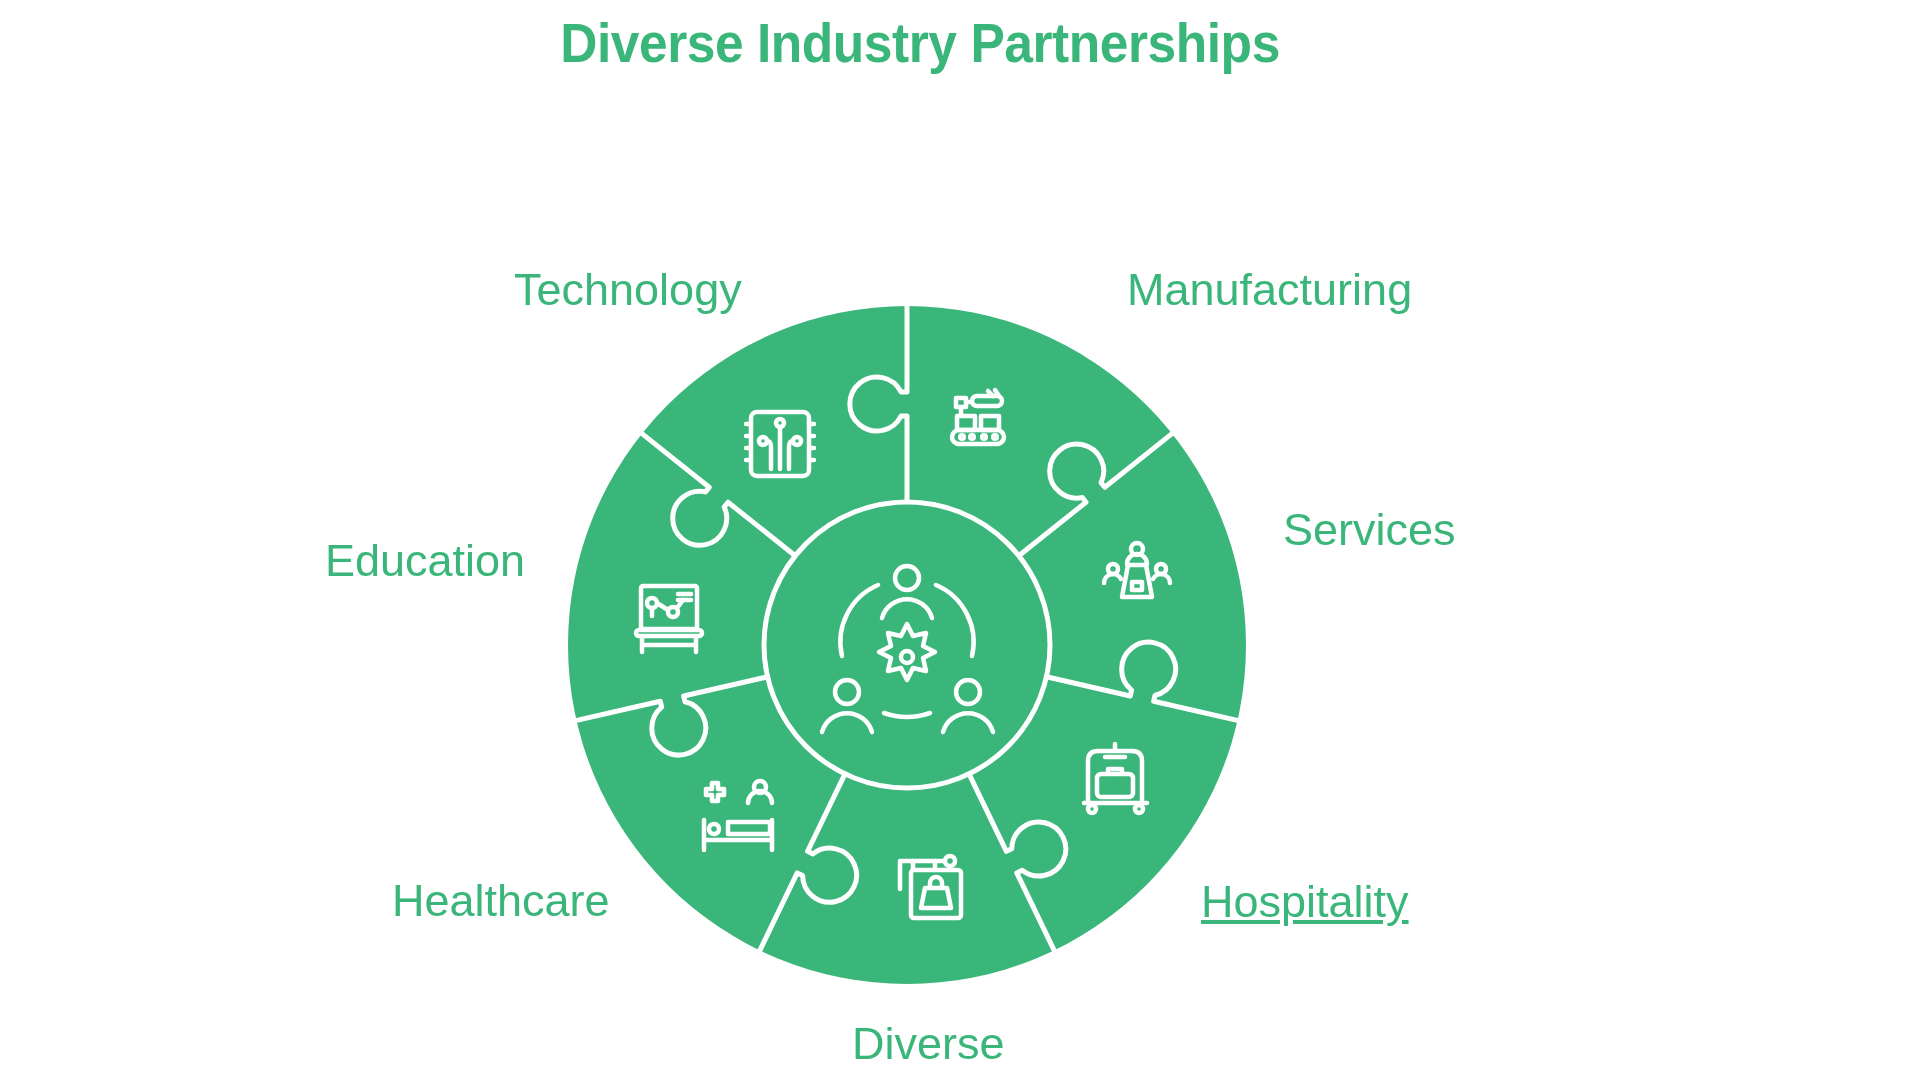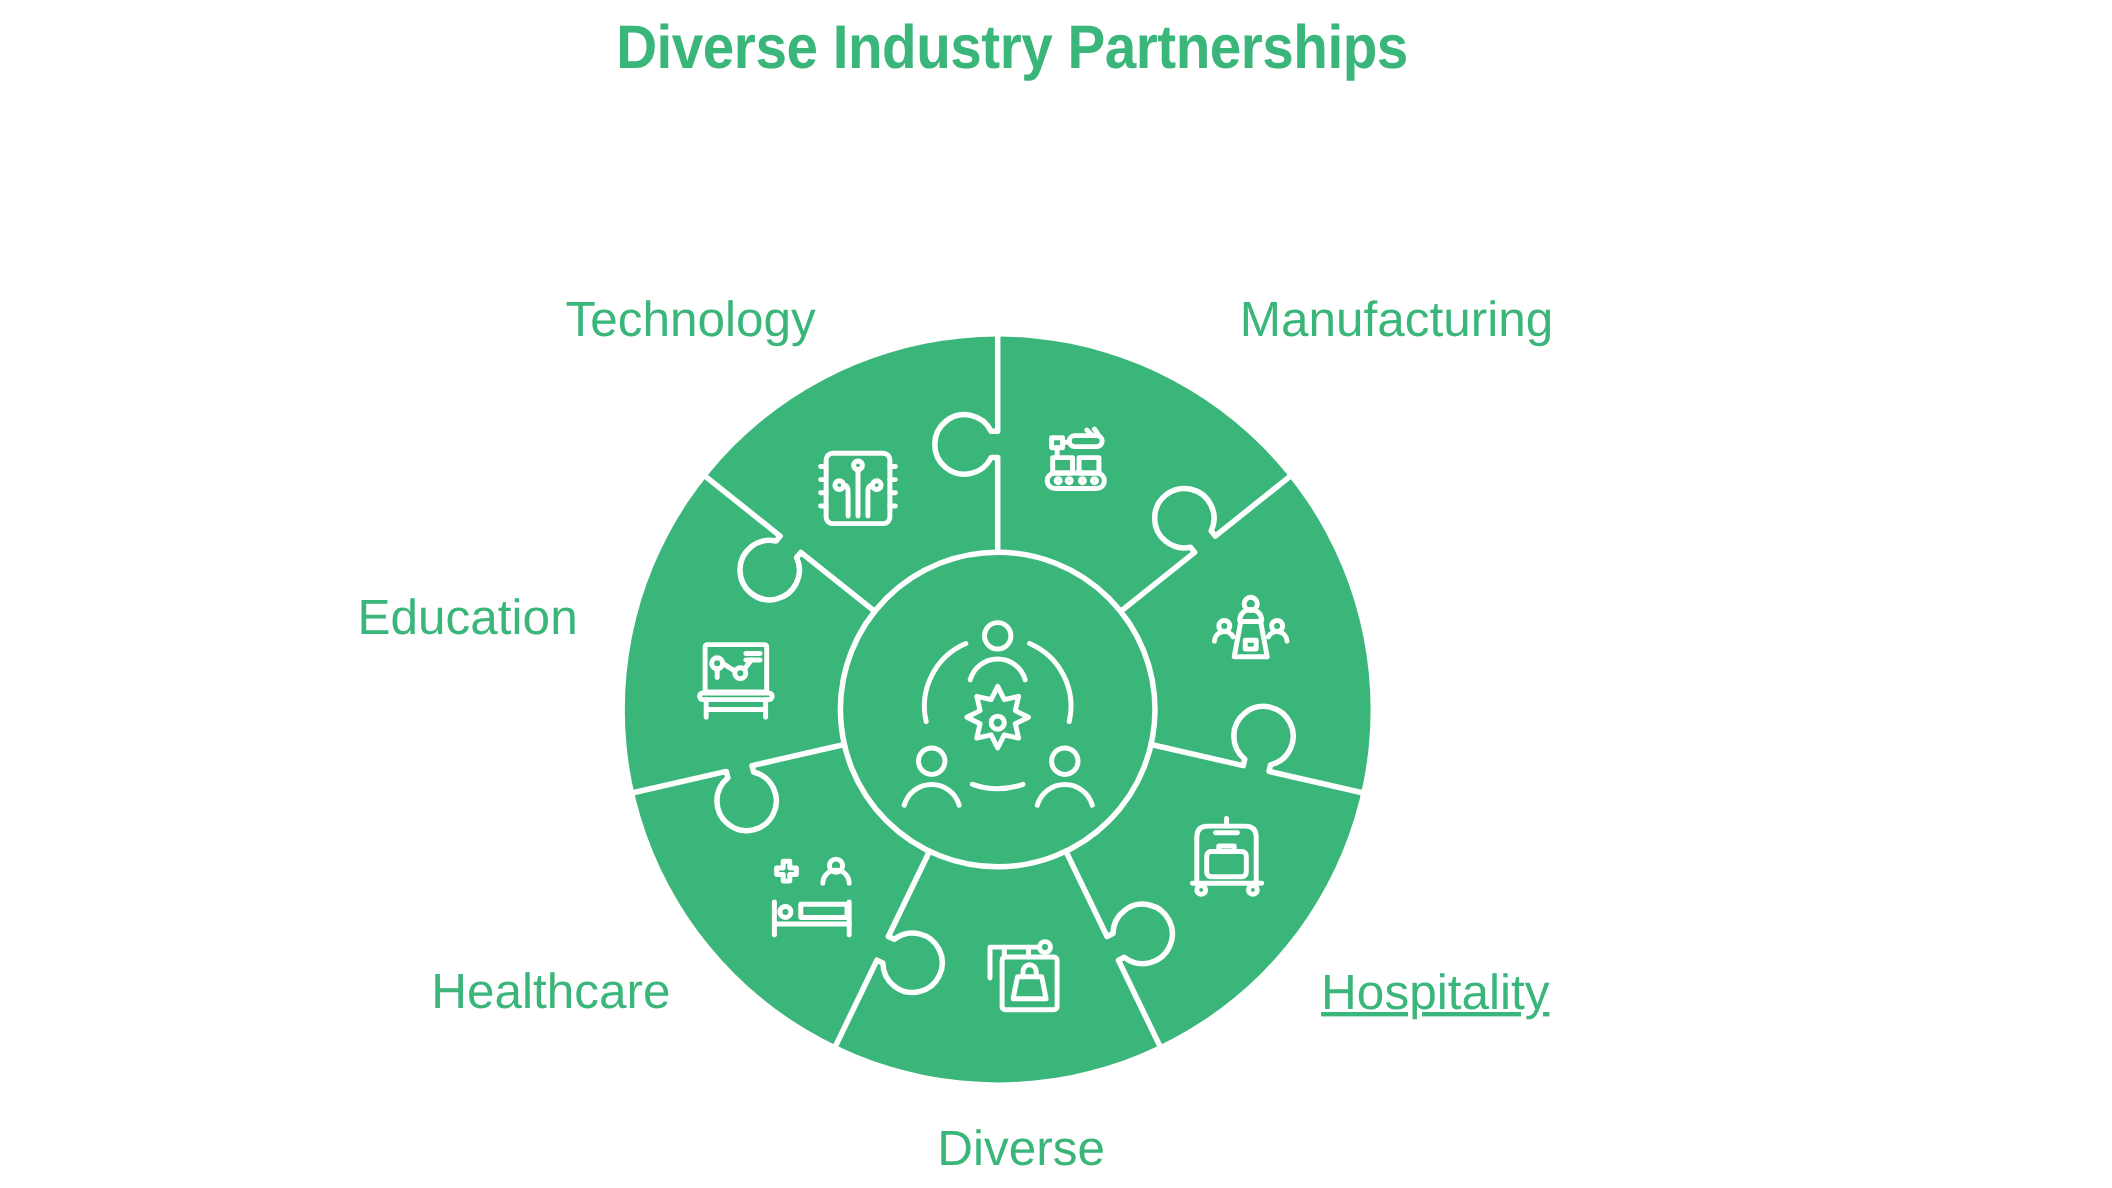--- a/index.html
+++ b/index.html
@@ -115,17 +115,18 @@
     <path d="M657 603l11 7 M677 608l6 -8"></path>
     <path d="M652 608v8"></path>
     <rect x="636" y="630" width="66" height="6" rx="3"></rect>
     <path d="M642 636v16 M696 636v16 M642 645h54"></path>
   </g>
 </svg>
 
 <div class="label" style="left:514px; top:262px;">Technology</div>
 <div class="label" style="left:1086px; top:262px;margin-left:41px;">Manufacturing</div>
 <div class="label" style="left:1283px; top:502px;">
+  <div>Services</div>
 </div>
 <div class="label" style="left:1201px; top:874px;text-decoration:underline;">Hospitality</div>
 <div class="label" style="left:852px; top:1016px;">Diverse</div>
 <div class="label" style="left:392px; top:873px;">Healthcare</div>
 <div class="label" style="left:325px; top:533px;">Education</div>
 
 </body></html>

